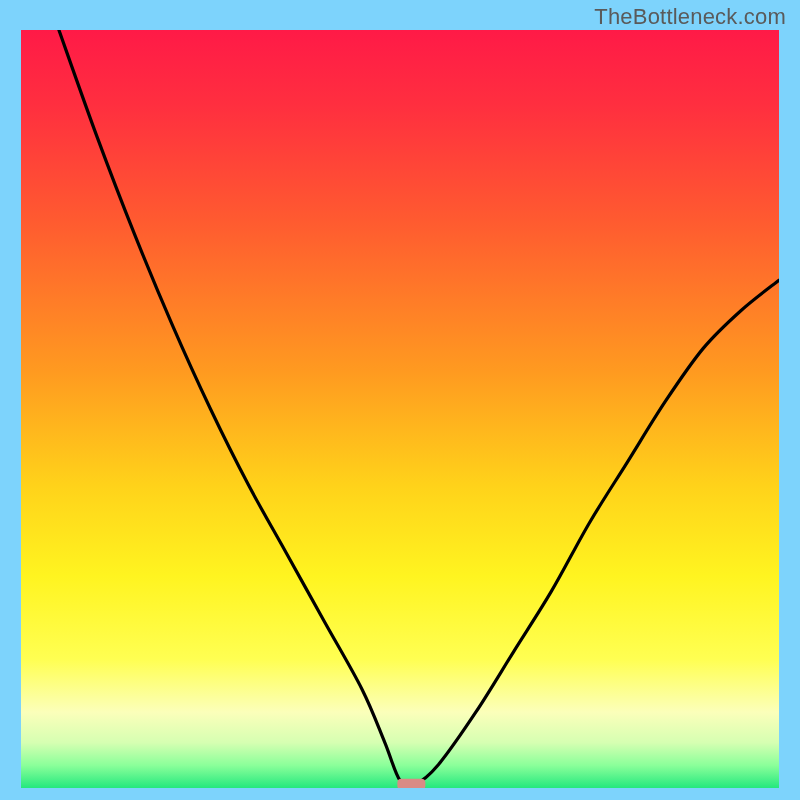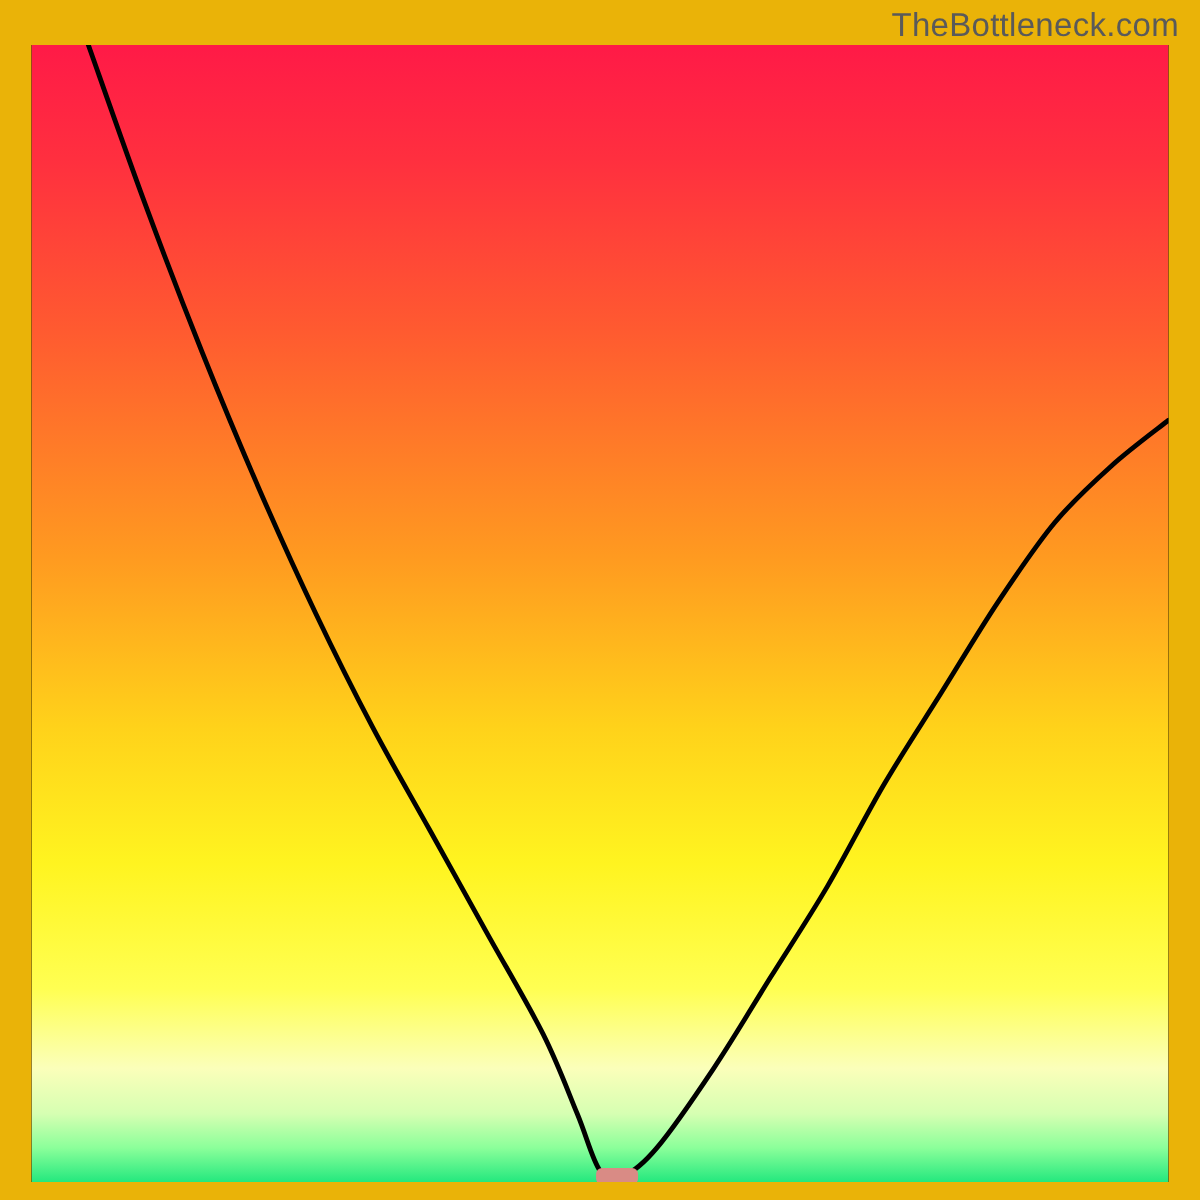--- a/index.html
+++ b/index.html
@@ -8,21 +8,21 @@
     width: 800px;
     height: 800px;
     background: #000;
     font-family: Arial, Helvetica, sans-serif;
     overflow: hidden;
   }
   .frame {
     position: relative;
     width: 800px;
     height: 800px;
-    background: #eab308;
+    background: #7dd3fc;
   }
   .watermark {
     position: absolute;
     top: 4px;
     right: 14px;
     color: #5a5a5a;
     font-size: 22px;
     font-weight: 500;
     letter-spacing: 0.2px;
     user-select: none;

